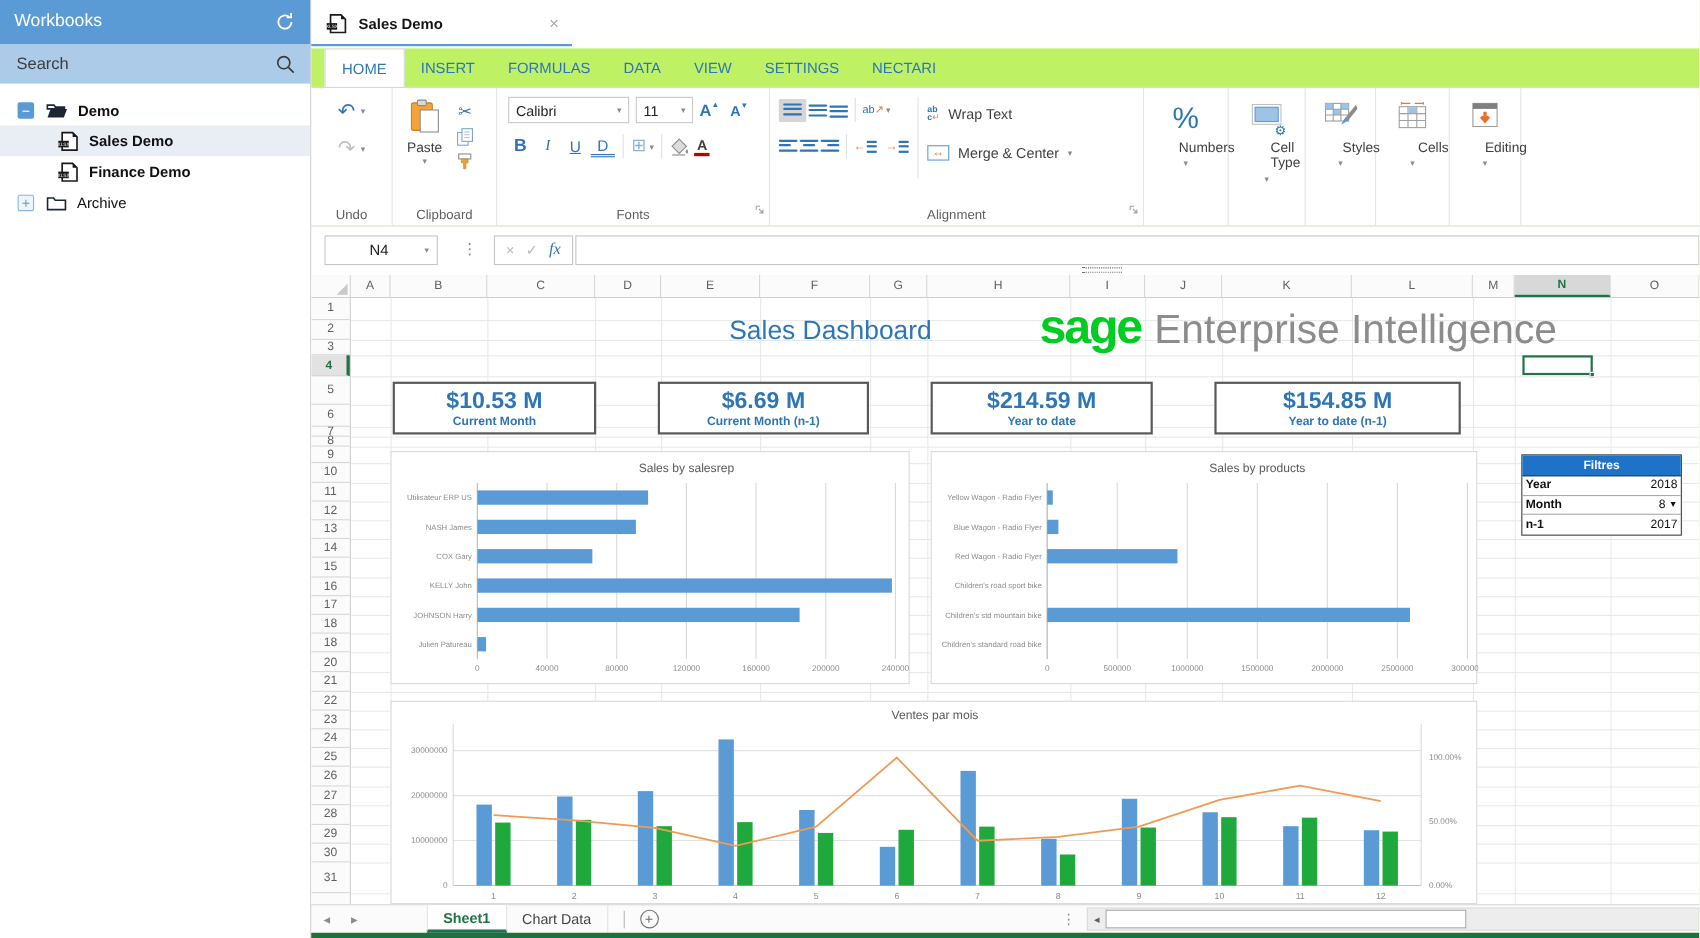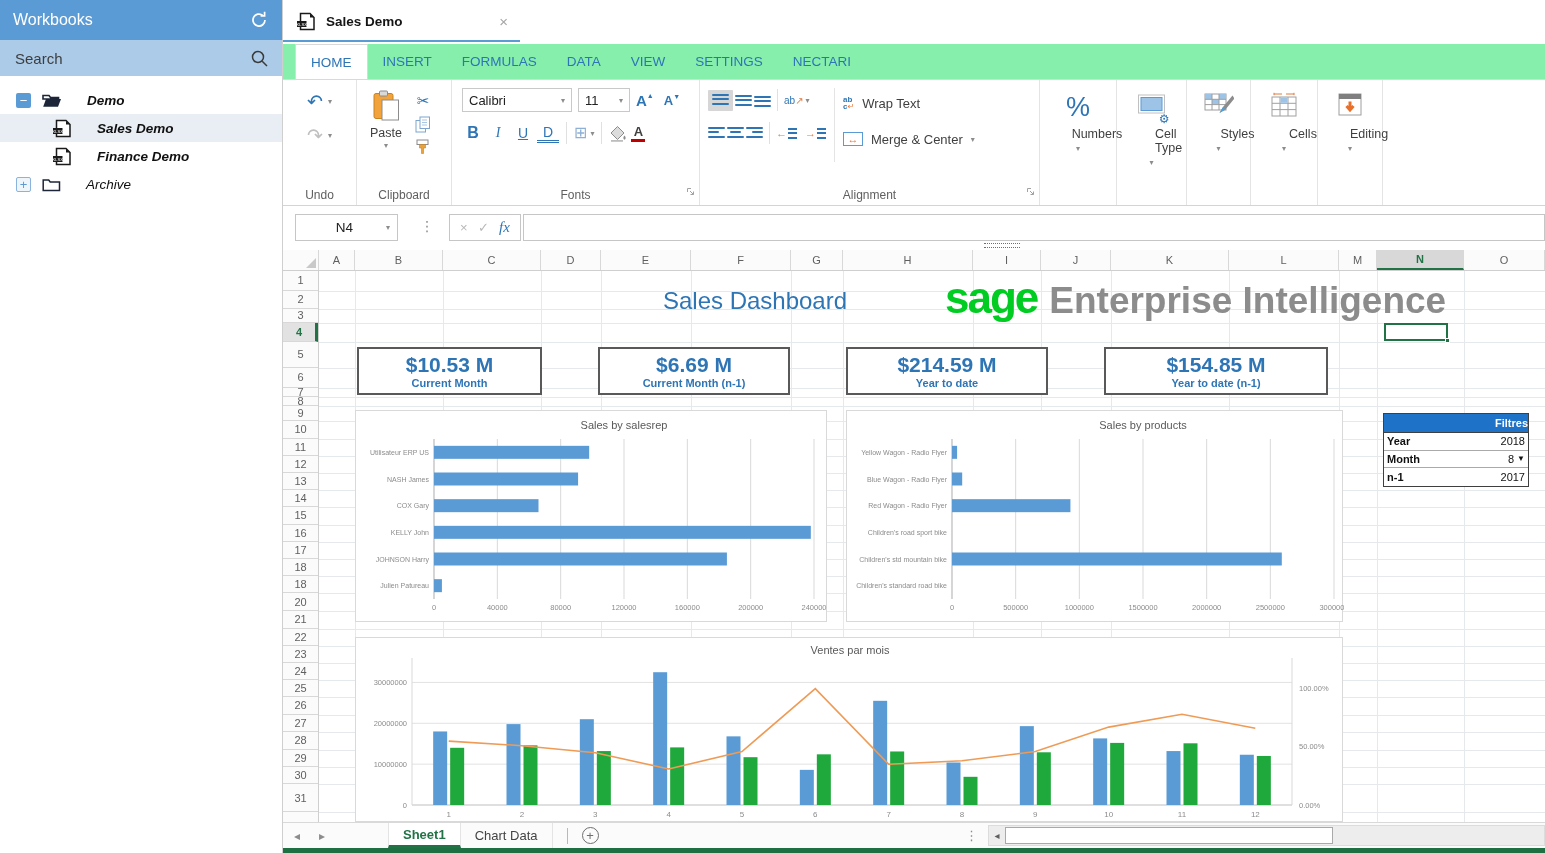--- a/index.html
+++ b/index.html
@@ -1,36 +1,36 @@
 <!DOCTYPE html>
 <html><head>
 <meta charset="utf-8">
 <style>
   html,body{margin:0;padding:0;background:#fff;}
   *{box-sizing:border-box;}
-  .app{position:relative;width:1545px;height:853px;overflow:hidden;background:#86efac;
+  .app{position:relative;width:1545px;height:853px;overflow:hidden;background:#bef264;
        font-family:"Liberation Sans",sans-serif;color:#222;}
 
   
   .sidebar{position:absolute;left:0;top:0;width:283px;height:100%;background:#fff;border-right:1px solid #cfcfcf;}
   .sb-header{height:40px;background:#5b9bd5;color:#fff;display:flex;align-items:center;padding:0 13px;font-size:16px;}
   .sb-refresh{margin-left:auto;cursor:pointer;display:flex;}
   .sb-search{height:36px;background:#abcbe9;display:flex;align-items:center;padding:0 13px;}
   .sb-search input{flex:1;border:none;background:transparent;outline:none;font-size:15px;color:#3d3d3d;font-family:inherit;}
   .sb-search input::placeholder{color:#3d3d3d;opacity:1;}
   .sb-tree{padding-top:10px;}
   .tree-row{height:28px;display:flex;align-items:center;font-size:13.5px;color:#101010;cursor:pointer;}
   .tree-row.selected{background:#e9eef4;}
   .toggle{width:15px;height:15px;margin-left:16px;display:flex;align-items:center;justify-content:center;
           font-size:13px;line-height:1;border-radius:2px;flex:0 0 15px;}
   .toggle.minus{background:#5b9bd5;color:#fff;}
   .toggle.plus{background:#eef5fb;border:1px solid #8ab4dd;color:#5b9bd5;}
   .tree-indent{width:40px;flex:0 0 40px;}
   .tree-ic{margin-left:11px;display:flex;}
-  .tree-label{margin-left:25px;font-style:italic;}
+  .tree-label{margin-left:9px;}
   .tree-label.b{font-weight:bold;}
 
   
   .main{position:absolute;left:283px;top:0;width:1262px;height:853px;}
 
   
   .doc-tabbar{position:absolute;left:0;top:0;right:0;height:44px;background:#fff;}
   .doc-tab{position:absolute;left:0;top:2px;width:237px;height:40px;display:flex;align-items:center;
            padding:0 12px;border-bottom:2px solid #5b9bd5;cursor:pointer;}
   .doc-tab-title{font-size:13.5px;font-weight:bold;color:#151515;margin-left:10px;}
@@ -143,33 +143,33 @@
           font-size:11px;color:#5f5f5f;cursor:pointer;}
   .rhcell.active{background:#e2e2e2;color:#217346;font-weight:bold;border-right:3px solid #217346;}
   .grid-canvas{position:absolute;left:36px;top:21px;right:0;bottom:0;overflow:hidden;background:#fff;}
   .gline-v{position:absolute;top:0;bottom:0;width:1px;background:#e6e9ec;}
   .gline-h{position:absolute;left:0;right:0;height:1px;background:#e6e9ec;}
 
   
   .dash-title{position:absolute;font-size:24px;font-weight:500;color:#2e75b6;text-align:center;}
   .logo{position:absolute;display:flex;align-items:baseline;gap:12px;white-space:nowrap;}
   .logo .brand{font-size:44px;font-weight:bold;color:#00cc22;letter-spacing:-2px;}
-  .logo .product{font-size:37px;color:#8c8c8c;font-weight:700;letter-spacing:0;}
+  .logo .product{font-size:37px;color:#8c8c8c;font-weight:400;letter-spacing:0;}
   .kpi{position:absolute;height:48px;border:2px solid #595959;background:#fff;display:flex;
        flex-direction:column;align-items:center;justify-content:center;}
   .kpi .v{font-size:21px;color:#2e75b6;font-weight:600;line-height:1.1;}
   .kpi .l{font-size:11px;color:#2e75b6;font-weight:bold;}
   .chartbox{position:absolute;background:#fff;border:1px solid #d9d9d9;}
   .chartbox svg text{font-family:"Liberation Sans",sans-serif;}
   .tick{font-size:7.5px;fill:#8c8c8c;}
   .cat{font-size:7px;fill:#8c8c8c;}
   .ctitle{font-size:11px;fill:#595959;}
   .xlab{font-size:8px;fill:#8c8c8c;}
   .filters{position:absolute;background:#fff;border:1.5px solid #3f3f3f;font-size:11px;}
-  .filters .fhead{height:19px;background:#1e73c8;color:#fff;font-weight:bold;text-align:right;
+  .filters .fhead{height:19px;background:#1e73c8;color:#fff;font-weight:bold;text-align:center;
                   line-height:19px;border-bottom:1px solid #3f3f3f;}
   .filters .frow{height:17.5px;display:flex;align-items:center;padding:0 3px;border-bottom:1px solid #aaa;}
   .filters .frow:last-child{border-bottom:none;}
   .filters .fl{font-weight:bold;color:#111;}
   .filters .fv{margin-left:auto;color:#111;}
   .filters .fd{font-size:8px;color:#111;margin-left:3px;cursor:pointer;}
   .selection{position:absolute;border:2px solid #217346;}
   .selection .handle{position:absolute;right:-4px;bottom:-4px;width:5px;height:5px;background:#217346;border:1px solid #fff;}
 
   

